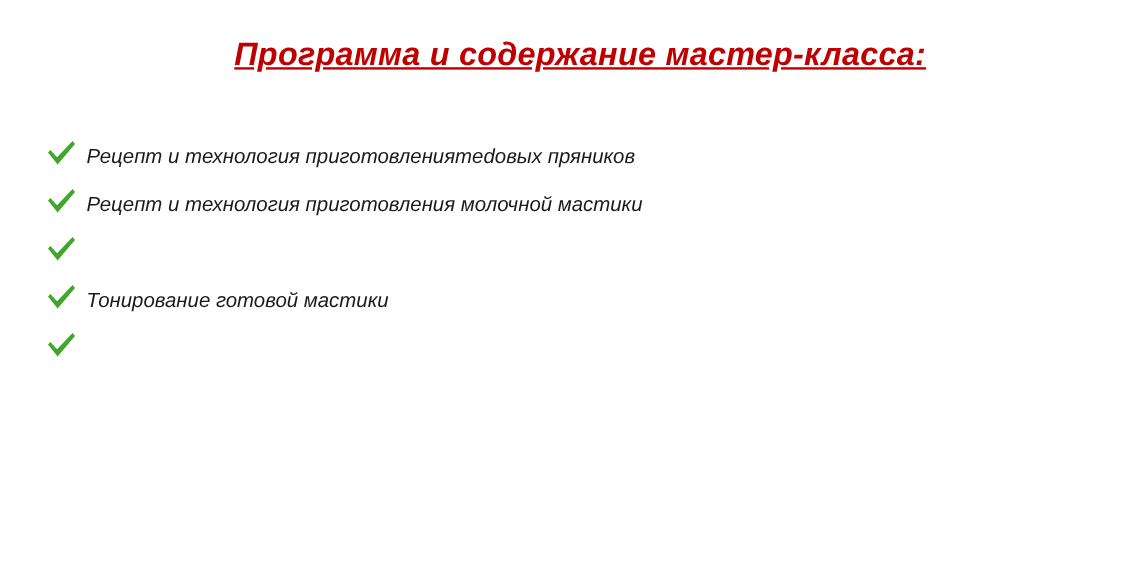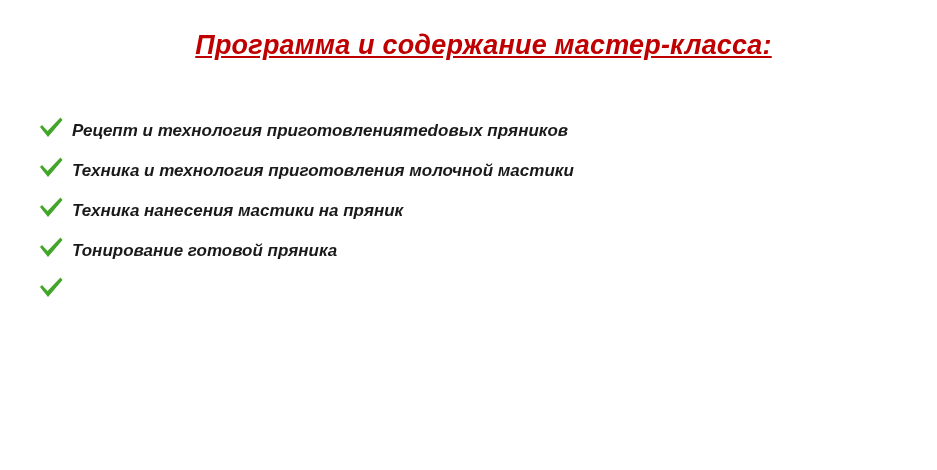--- a/index.html
+++ b/index.html
@@ -49,21 +49,21 @@
     position: relative;
     top: -3px;
   }
   .check svg {
     display: block;
     width: 26px;
     height: 24px;
   }
   .item-text {
     font-size: 17px;
-    font-weight: bold;
+    font-weight: normal;
     font-style: italic;
     color: #1a1a1a;
     line-height: 22px;
     padding-top: 1px;
     white-space: nowrap;
   }
 </style>
 </head>
 <body>
 
@@ -81,42 +81,41 @@
       </span>
       <span class="item-text">Рецепт и технология приготовленияmedовых пряников</span>
     </li>
 
     <li class="item">
       <span class="check">
         <svg viewBox="0 0 26 24" xmlns="http://www.w3.org/2000/svg">
           <path d="M2 11 L4 9 L9.5 15 L22.5 1.5 L24.5 4 L10 21 Z" fill="#41a62a"></path>
         </svg>
       </span>
-      <span class="item-text">Техника и технология приготовления молочной мастики</span>
+      <span class="item-text">Рецепт и технология приготовления молочной мастики</span>
     </li>
 
 
     <li class="item">
       <span class="check">
         <svg viewBox="0 0 26 24" xmlns="http://www.w3.org/2000/svg">
           <path d="M2 11 L4 9 L9.5 15 L22.5 1.5 L24.5 4 L10 21 Z" fill="#41a62a"></path>
         </svg>
       </span>
-      <span class="item-text">Техника нанесения мастики на пряник</span>
     </li>
 
 
 
     <li class="item">
       <span class="check">
         <svg viewBox="0 0 26 24" xmlns="http://www.w3.org/2000/svg">
           <path d="M2 11 L4 9 L9.5 15 L22.5 1.5 L24.5 4 L10 21 Z" fill="#41a62a"></path>
         </svg>
       </span>
-      <span class="item-text">Тонирование готовой пряника</span>
+      <span class="item-text">Тонирование готовой мастики</span>
     </li>
 
     <li class="item">
       <span class="check">
         <svg viewBox="0 0 26 24" xmlns="http://www.w3.org/2000/svg">
           <path d="M2 11 L4 9 L9.5 15 L22.5 1.5 L24.5 4 L10 21 Z" fill="#41a62a"></path>
         </svg>
       </span>
     </li>
 

